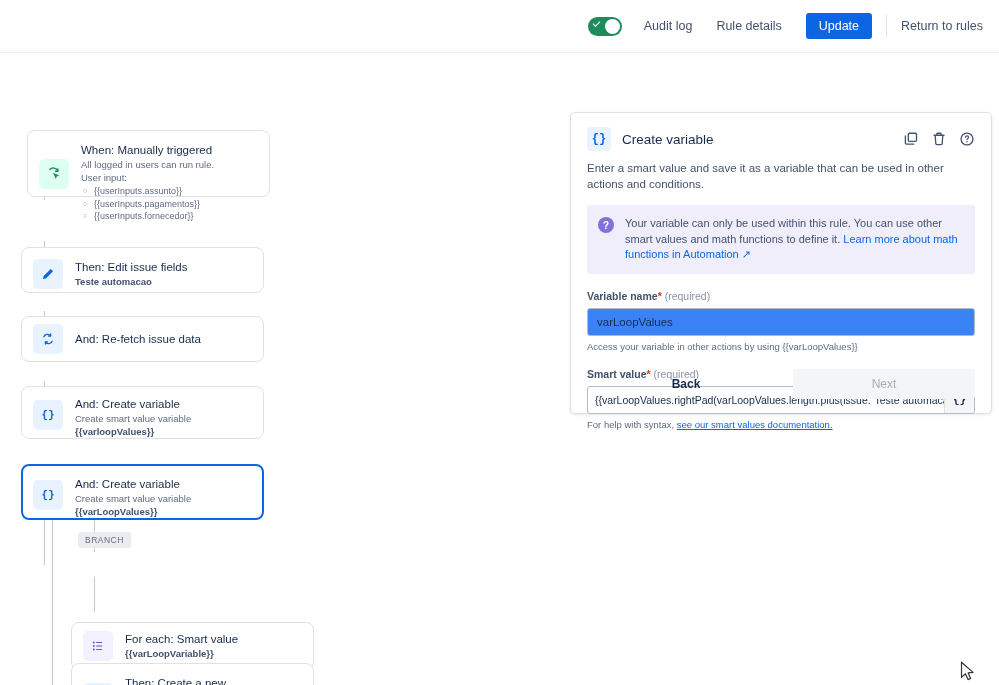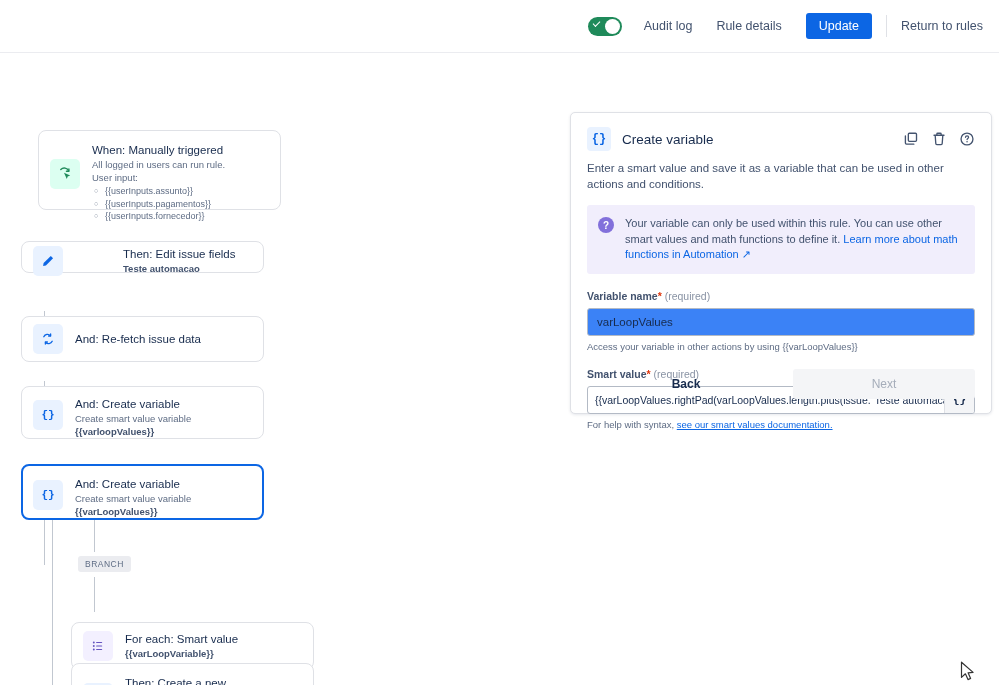--- a/index.html
+++ b/index.html
@@ -247,41 +247,41 @@
     <div class="conn" style="left:44px; top:121px;  height:27px;"></div>
     <div class="conn" style="left:44px; top:189px;  height:27px;"></div>
     <div class="conn" style="left:44px; top:259px;  height:27px;"></div>
     <div class="conn" style="left:44px; top:329px;  height:27px;"></div>
     <div class="conn" style="left:44px; top:413px;  height:100px;"></div>
     <div class="conn" style="left:52px; top:437px;  height:196px;"></div>
     <div class="conn" style="left:94px; top:455px;  height:45px;"></div>
     <div class="conn" style="left:94px; top:525px;  height:35px;"></div>
     <div class="conn" style="left:94px; top:586px;  height:26px;"></div>
 
-    <div class="node" style="left:38px; top:78px; width:243px; height:80px; padding:11px 4px 0 11px;">
+    <div class="node" style="left:27px; top:78px; width:243px; height:67px; padding:11px 4px 0 11px;">
       <div class="node-icon ic-green" style="margin-top:17px;">
         <svg width="15" height="15" viewBox="0 0 16 16" fill="none">
           <path d="M3 2.6a5.2 5.2 0 0 1 8.4 1.6" stroke="#1f8a5a" stroke-width="1.5" stroke-linecap="round"></path>
           <path d="M11.6 2v2.6H9" stroke="#1f8a5a" stroke-width="1.5" stroke-linecap="round" stroke-linejoin="round"></path>
           <path d="M6.4 6.2 13 9.1l-2.7.9-.9 2.7-3-6.5z" fill="#1f8a5a"></path>
         </svg>
       </div>
       <div class="node-body">
         <div class="node-title">When: Manually triggered</div>
         <div class="node-sub">All logged in users can run rule.</div>
         <div class="node-sub">User input:</div>
         <ul class="bullets">
           <li>{{userInputs.assunto}}</li>
           <li>{{userInputs.pagamentos}}</li>
           <li>{{userInputs.fornecedor}}</li>
         </ul>
       </div>
     </div>
 
-    <div class="node" style="left:21px; top:189px; width:243px; height:32px; padding:8px 10px 0 11px; align-items:center;gap:48px;">
+    <div class="node" style="left:21px; top:195px; width:243px; height:46px; padding:8px 10px 0 11px; align-items:center;">
       <div class="node-icon ic-blue">
         <svg width="14" height="14" viewBox="0 0 16 16" fill="none">
           <path d="M11.2 2.2 13.8 4.8 5.6 13 2.4 13.6 3 10.4z" fill="#0c66e4"></path>
         </svg>
       </div>
       <div class="node-body">
         <div class="node-title">Then: Edit issue fields</div>
         <div class="node-sub bold">Teste automacao</div>
       </div>
     </div>
@@ -314,21 +314,21 @@
       <div class="node-icon ic-blue" style="margin-top:4px;">
         <span style="font-family:'Liberation Mono',monospace;font-size:11px;font-weight:bold;color:#0c66e4;">{}</span>
       </div>
       <div class="node-body">
         <div class="node-title">And: Create variable</div>
         <div class="node-sub">Create smart value variable</div>
         <div class="node-sub bold">{{varLoopValues}}</div>
       </div>
     </div>
 
-    <div class="branch-badge" style="left:78px; top:504px;">BRANCH</div>
+    <div class="branch-badge" style="left:78px; top:480px;">BRANCH</div>
 
     <div class="node" style="left:71px; top:570px; width:243px; height:48px; align-items:center; padding:0 10px 0 11px;">
       <div class="node-icon ic-purple">
         <svg width="14" height="14" viewBox="0 0 16 16" fill="none">
           <circle cx="3.2" cy="4" r="1.1" fill="#6554c0"></circle>
           <circle cx="3.2" cy="8" r="1.1" fill="#6554c0"></circle>
           <circle cx="3.2" cy="12" r="1.1" fill="#6554c0"></circle>
           <rect x="5.8" y="3.3" width="7" height="1.4" rx=".7" fill="#6554c0"></rect>
           <rect x="5.8" y="7.3" width="7" height="1.4" rx=".7" fill="#6554c0"></rect>
           <rect x="5.8" y="11.3" width="7" height="1.4" rx=".7" fill="#6554c0"></rect>

